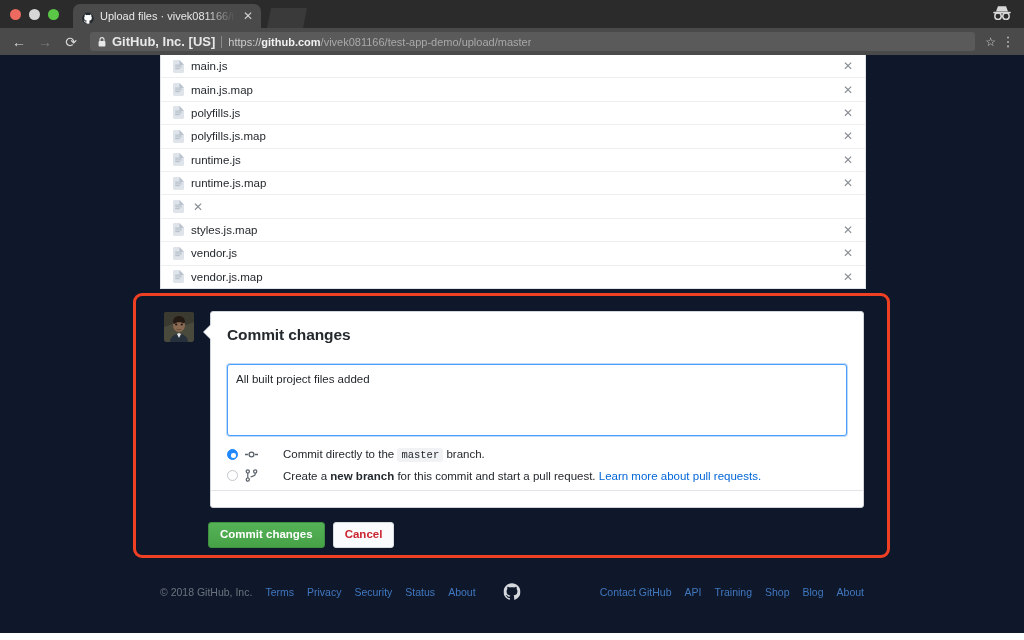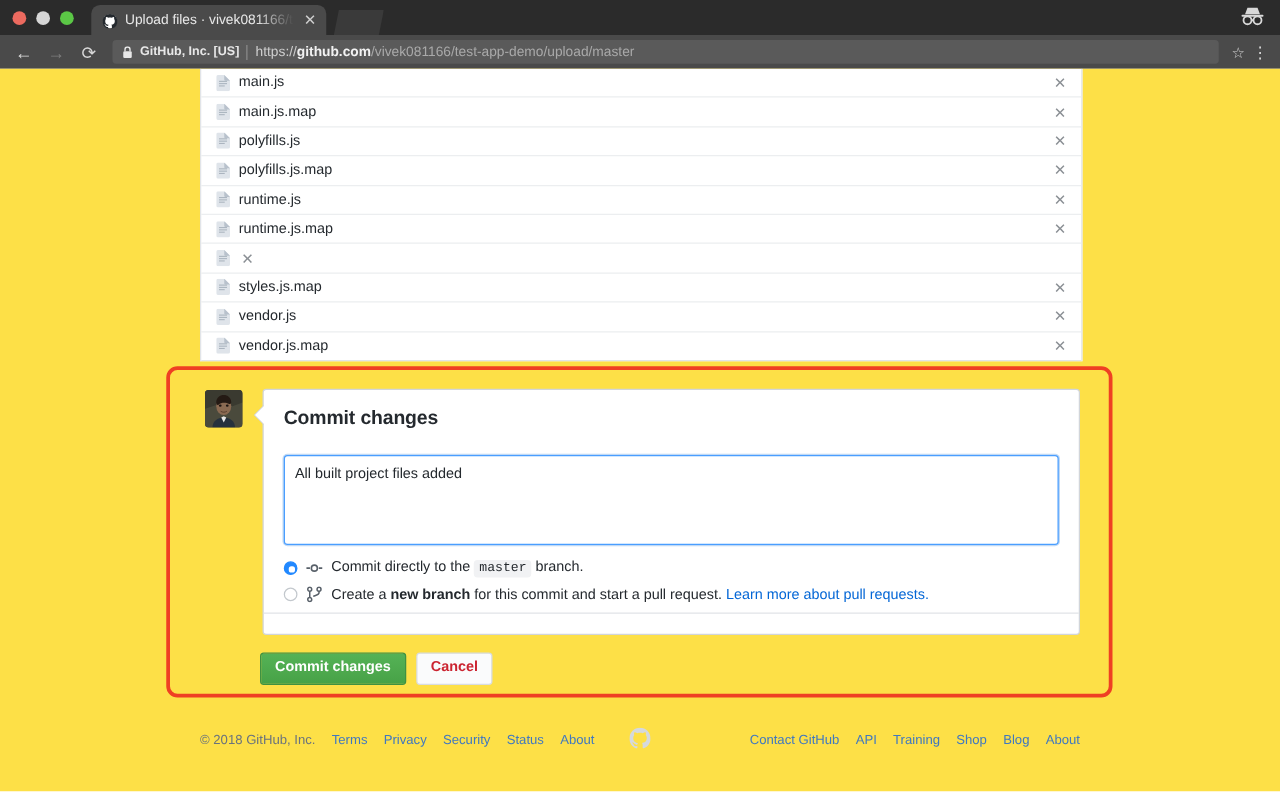--- a/index.html
+++ b/index.html
@@ -51,33 +51,33 @@
     width:22px; height:20px; display:flex; align-items:center; justify-content:center;
     color:#d8d8d8; font-size:14px;
   }
   .navbtn.disabled { color:#7d7d7d; }
   .omnibox {
     flex:1; height:19px; background:#5a5a5a; border-radius:3px;
     display:flex; align-items:center; padding:0 8px; margin-left:4px; gap:6px;
     font-size:11px; min-width:0;
   }
   .lock { width:8px; height:10px; flex:0 0 8px; }
-  .secure-text { color:#e8e8e8; font-size:10px; white-space:nowrap; font-weight:bold; }
+  .secure-text { color:#e8e8e8; font-size:13px; white-space:nowrap; font-weight:bold; }
   .omni-sep { width:1px; height:12px; background:#8a8a8a; }
   .url { color:#cfcfcf; font-size:11px; white-space:nowrap; overflow:hidden; }
   .url .host { color:#f2f2f2; font-weight:bold; }
   .url .scheme { color:#cfcfcf; }
   .url .path { color:#a9a9a9; }
   .star { color:#cfcfcf; font-size:12px; margin-left:6px; }
   .kebab { color:#d8d8d8; font-size:13px; width:16px; text-align:center; letter-spacing:0; }
 
   
   .viewport {
     position:absolute; left:0; top:55px; width:1024px; height:578px;
-    background:#fde047; overflow:hidden;
+    background:#0f172a; overflow:hidden;
   }
 
   
   .filelist {
     position:absolute; left:160px; top:0px; width:706px;
     border-left:1px solid #e1e4e8; border-right:1px solid #e1e4e8;
     background:#fff;
   }
   .filerow {
     height:23.4px; display:flex; align-items:center;
@@ -139,21 +139,21 @@
   .radio {
     width:11px; height:11px; flex:0 0 11px; border-radius:50%;
     border:1px solid #c3c8cd; background:#fff; position:relative;
   }
   .radio.checked { background:#2188ff; border-color:#2188ff; }
   .radio.checked:after {
     content:""; position:absolute; left:3.4px; top:3.4px;
     width:4.2px; height:4.2px; border-radius:50%; background:#fff;
   }
   .opt-icon { width:13px; height:13px; flex:0 0 13px; }
-  .opt-label { color:#24292e; }
+  .opt-label { color:#24292e;margin-left:18px; }
   .opt-label b { font-weight:bold; }
   .code-chip {
     font-family:"Liberation Mono", monospace; font-size:10.5px;
     background:#f1f2f4; border-radius:3px; padding:1px 4px; color:#24292e;
   }
   .link { color:#0366d6; text-decoration:none; }
   .divider { height:1px; background:#e1e4e8; margin:4px -16px 0 -16px; }
 
   .buttons { display:flex; align-items:center; gap:8px; margin-top:14px; margin-left:44px; }
   .btn {

